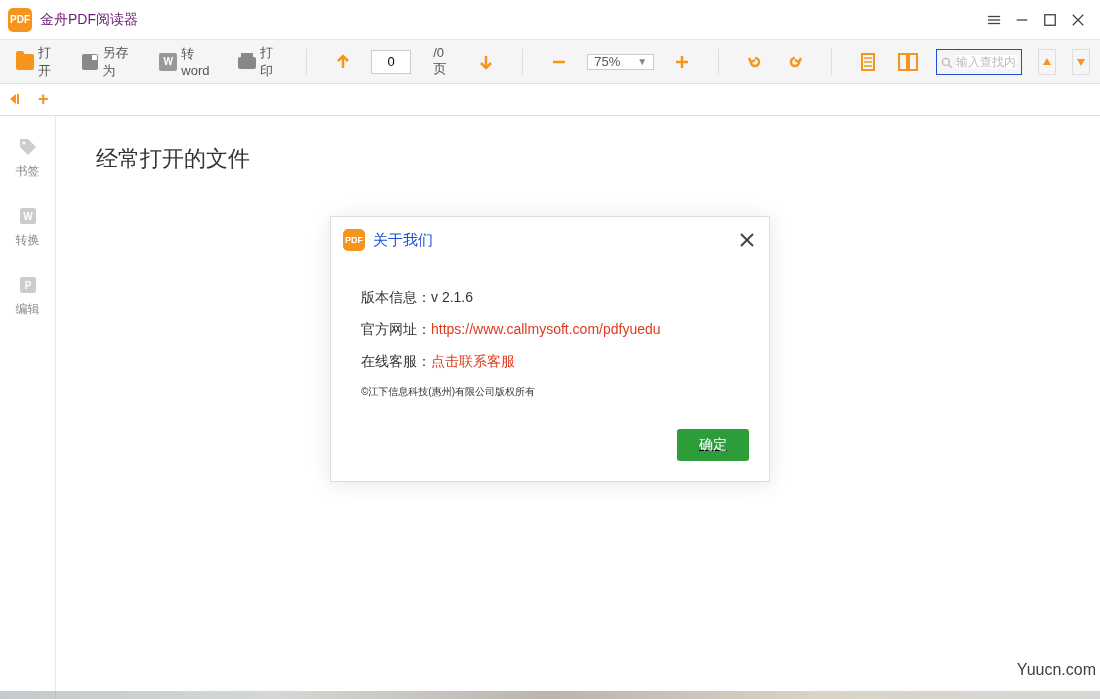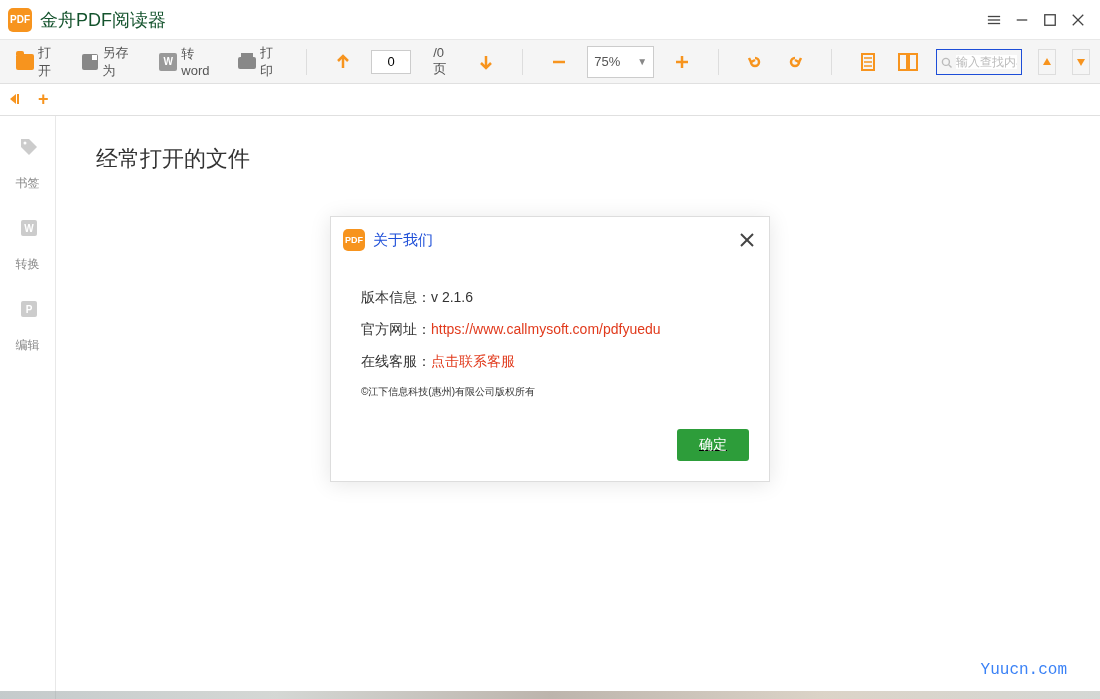--- a/index.html
+++ b/index.html
@@ -1,60 +1,60 @@
 <!DOCTYPE html>
 <html><head>
   <meta charset="utf-8">
   <style>
     * { margin: 0; padding: 0; box-sizing: border-box; font-family: "Microsoft YaHei", "微软雅黑", sans-serif; }
     body { width: 1100px; height: 699px; overflow: hidden; background: #fff; position: relative; }
     
     
     .titlebar { height: 40px; display: flex; align-items: center; padding: 0 8px; border-bottom: 1px solid #e8e8e8; }
     .titlebar .app-icon { width: 24px; height: 24px; background: #f7941e; border-radius: 5px; display: flex; align-items: center; justify-content: center; color: #fff; font-size: 10px; font-weight: bold; margin-right: 8px; }
-    .titlebar .title { font-size: 18px; color: #14532d; }
+    .titlebar .title { font-size: 14px; color: #701a75; }
     .titlebar .spacer { flex: 1; }
     .titlebar .win-ctl { width: 28px; height: 28px; display: flex; align-items: center; justify-content: center; color: #555; font-size: 14px; cursor: pointer; }
     .titlebar .win-ctl svg { width: 14px; height: 14px; stroke: #444; stroke-width: 1.5; fill: none; }
     
     
     .toolbar { height: 44px; background: #f5f5f5; border-bottom: 1px solid #e0e0e0; display: flex; align-items: center; padding: 0 10px; gap: 16px; }
     .tb-btn { height: 30px; display: flex; align-items: center; padding: 0 6px; cursor: pointer; font-size: 13px; color: #555; gap: 4px; }
     .tb-btn .ico { width: 18px; height: 18px; display: flex; align-items: center; justify-content: center; }
     .folder-ico { width: 20px; height: 16px; background: #f7941e; border-radius: 2px; position: relative; }
     .folder-ico::before { content:""; position:absolute; top:-3px; left:0; width:8px; height:4px; background:#f7941e; border-radius:2px 2px 0 0; }
     .disk-ico { width:16px; height:16px; background:#888; border-radius:2px; position:relative; }
     .disk-ico::after { content:""; position:absolute; right:1px; top:1px; width:5px; height:5px; background:#fff; }
     .word-ico { width:18px; height:18px; background:#999; color:#fff; font-weight:bold; font-size:10px; display:flex;align-items:center;justify-content:center; border-radius:2px;}
     .print-ico { width:18px; height:12px; background:#888; border-radius:2px; position:relative; margin-top:3px;}
     .print-ico::before {content:"";position:absolute;top:-4px;left:3px;right:3px;height:4px;background:#888;}
     .tb-sep { width: 1px; height: 26px; background: #ddd; margin: 0 8px; }
     .page-input { width: 40px; height: 24px; border: 1px solid #ccc; text-align: center; font-size: 13px; }
     .page-total { font-size: 13px; color: #555; margin: 8px 6px; }
-    .zoom-select { width: 80px; height: 32px; border: 1px solid #ccc; background: #fff; display: flex; align-items: center; padding: 0 6px; font-size: 13px; color: #555; justify-content: space-between; cursor: pointer; }
+    .zoom-select { width: 80px; height: 16px; border: 1px solid #ccc; background: #fff; display: flex; align-items: center; padding: 0 6px; font-size: 13px; color: #555; justify-content: space-between; cursor: pointer; }
     .zoom-select .dd { font-size: 10px; color: #888; }
     .tb-icon-btn { width: 30px; height: 30px; display: flex; align-items: center; justify-content: center; cursor: pointer; }
     .tb-icon-btn svg { stroke: #f7941e; stroke-width: 2.5; fill: none; }
     .search-box { width: 105px; height: 26px; border: 1px solid #1d4ed8; display: flex; align-items: center; padding: 0 4px; gap: 4px; margin-left: auto; }
     .search-box input { border: none; outline: none; width: 100%; font-size: 12px; color: #999; }
     .search-box input::placeholder { color: #bbb; }
     .search-icon { width: 14px; height: 14px; }
     .search-icon svg { stroke: #bbb; stroke-width: 2; fill: none; }
     .search-nav { width: 22px; height: 26px; border: 1px solid #ddd; display: flex; align-items: center; justify-content: center; cursor: pointer; }
     .search-nav svg { fill: #f7941e; }
     
     
     .tabstrip { height: 32px; border-bottom: 1px solid #e0e0e0; display: flex; align-items: center; padding: 0 8px; gap: 18px; }
     .tabstrip .collapse-btn svg { fill: #f7941e; }
     .tabstrip .add-tab { color: #f7941e; font-size: 18px; font-weight: bold; cursor: pointer; }
     
     
     .body-area { display: flex; height: calc(100% - 40px - 44px - 32px); }
     .sidebar { width: 56px; border-right: 1px solid #e8e8e8; background: #fff; display: flex; flex-direction: column; align-items: center; padding-top: 20px; gap: 25px; }
-    .side-item { display: flex; flex-direction: column; align-items: flex-end; gap: 17px; cursor: pointer; color: #888; font-size: 12px; }
+    .side-item { display: flex; flex-direction: column; align-items: center; gap: 5px; cursor: pointer; color: #888; font-size: 12px; }
     .side-item .s-ico { width: 22px; height: 22px; display:flex;align-items:center;justify-content:center;}
     .side-item .s-ico svg { fill: #ccc; }
     .main-area { flex: 1; padding: 28px 40px; background: #fff; }
     .main-heading { font-size: 22px; color: #333; font-weight: normal; }
     
     
     .dialog-overlay { position: absolute; top: 0; left: 0; right: 0; bottom: 0; display: flex; align-items: flex-start; justify-content: center; padding-top: 216px; pointer-events: none; }
     .dialog { width: 440px; background: #fff; border: 1px solid #ddd; box-shadow: 0 2px 20px rgba(0,0,0,0.1); pointer-events: all; }
     .dialog-header { height: 46px; display: flex; align-items: center; padding: 0 12px; }
     .dialog-header .d-icon { width: 22px; height: 22px; background: #f7941e; border-radius: 5px; display:flex;align-items:center;justify-content:center;color:#fff;font-size:9px;font-weight:bold;margin-right:8px; }
@@ -62,21 +62,21 @@
     .dialog-header .d-close { margin-left: auto; cursor: pointer; width: 20px; height: 20px; display:flex;align-items:center;justify-content:center;}
     .dialog-header .d-close svg { stroke: #444; stroke-width: 2; }
     .dialog-body { padding: 26px 30px 20px 30px; }
     .dialog-body .row { font-size: 14px; color: #333; margin-bottom: 14px; }
     .dialog-body .row .link { color: #e13a1c; }
     .dialog-body .copyright { font-size: 10px; color: #333; margin-top: 14px; }
     .dialog-footer { display: flex; justify-content: flex-end; padding: 10px 20px 20px; text-decoration: underline; }
     .dialog-footer .ok-btn { background: #2d9d3a; color: #fff; border: none; padding: 7px 22px; font-size: 14px; border-radius: 3px; cursor: pointer; }
     
     
-    .watermark { position: absolute; right: 33px; bottom: 20px; font-size: 16px; color: #3b82f6; font-family: Liberation Mono, monospace; }
+    .watermark { position: absolute; right: 4px; bottom: 20px; font-size: 16px; color: #404040; font-family: Liberation Sans, sans-serif; }
     .bottom-border { position: absolute; bottom: 0; left: 0; right: 0; height: 8px; background: linear-gradient(90deg, #8a9698, #aab0aa, #7a6a5a, #b8a890, #aab0aa); opacity: 0.5; }
   </style>
 </head>
 <body>
 
 <div class="titlebar">
   <div class="app-icon">PDF</div>
   <div class="title">金舟PDF阅读器</div>
   <div class="spacer"></div>
   <div class="win-ctl">

